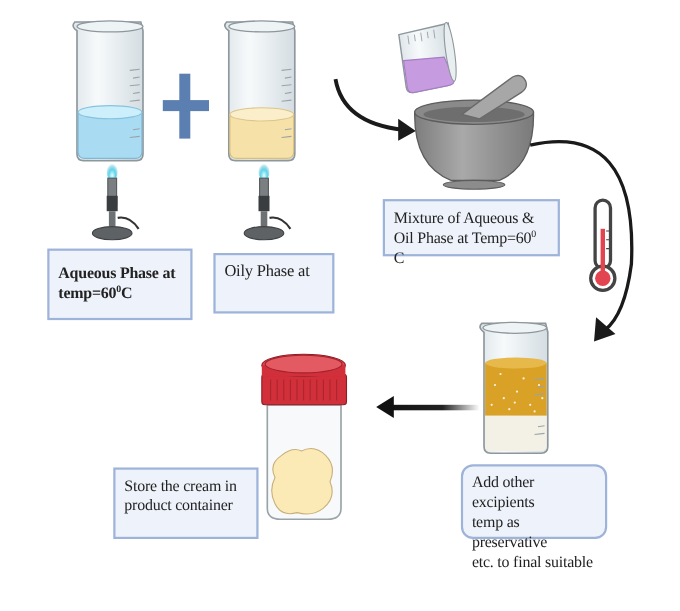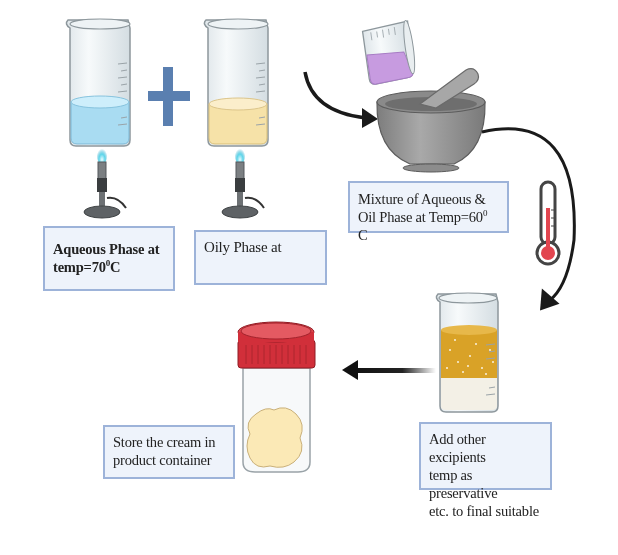--- a/index.html
+++ b/index.html
@@ -198,36 +198,36 @@
       <line x1="294" y1="345" x2="294" y2="364"></line>
           <line x1="300" y1="345" x2="300" y2="364"></line>
       <line x1="306" y1="345" x2="306" y2="364"></line>
     </g>
     <path d="M256,414 Q266,406 274,410 Q286,404 296,414 Q306,424 300,438 Q306,452 294,462 Q284,470 270,466 Q256,470 250,458 Q244,446 250,434 Q244,422 256,414 Z" fill="#fbe9b6" stroke="#c9b07a" stroke-width="1"></path>
   </g>
 </svg>
 
 <div class="label-box" style="left:43px; top:226px; width:132px; height:65px; padding-top:12px;font-weight:bold;">
   <div>Aqueous Phase at</div>
-  <div><span>temp=70</span><sup>0</sup><span>C</span></div>
-</div>
-
-<div class="label-box" style="left:194px; top:230px; width:133px; height:55px; padding-top:6px; font-size:15px;">
+  <div><span>temp=60</span><sup>0</sup><span>C</span></div>
+</div>
+
+<div class="label-box" style="left:194px; top:230px; width:110px; height:55px; padding-top:6px; font-size:15px;">
   <div>Oily Phase at</div>
 </div>
 
 <div class="label-box" style="left:348px; top:181px; width:161px; height:52px; padding-top:7px;">
   <div>Mixture of Aqueous &amp;</div>
   <div><span>Oil Phase at Temp=60</span><sup>0</sup><span> C</span></div>
 </div>
 
-<div class="label-box" style="left:419px; top:422px; width:133px; height:68px; padding-top:6px;">
+<div class="label-box" style="left:419px; top:422px; width:133px; height:68px; padding-top:6px;border-radius:11px;">
   <div>Add other excipients</div>
   <div>temp as preservative</div>
   <div>etc. to final suitable</div>
 </div>
 
-<div class="label-box" style="left:103px; top:425px; width:132px; height:54px; ">
+<div class="label-box" style="left:103px; top:425px; width:132px; height:65px; ">
   <div>Store the cream in</div>
   <div>product container</div>
 </div>
 
 </div>
 
 </body></html>

